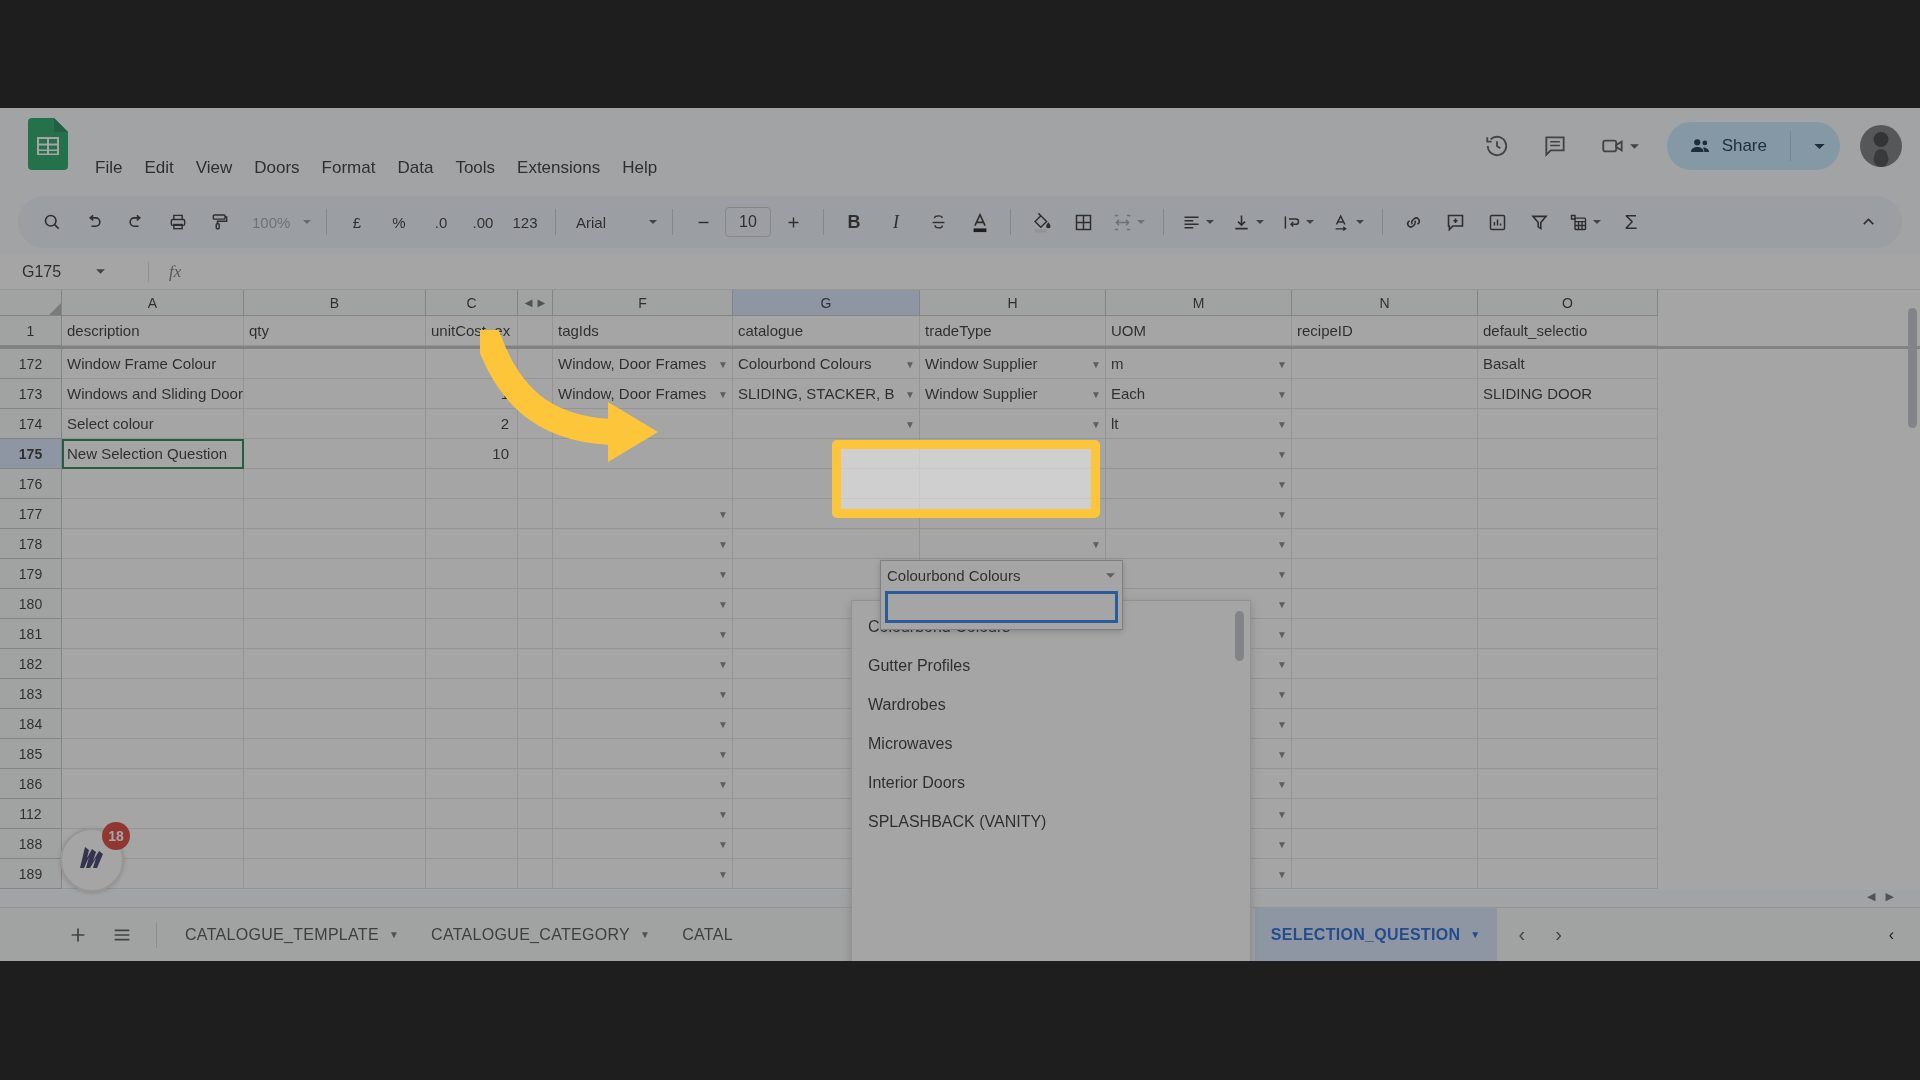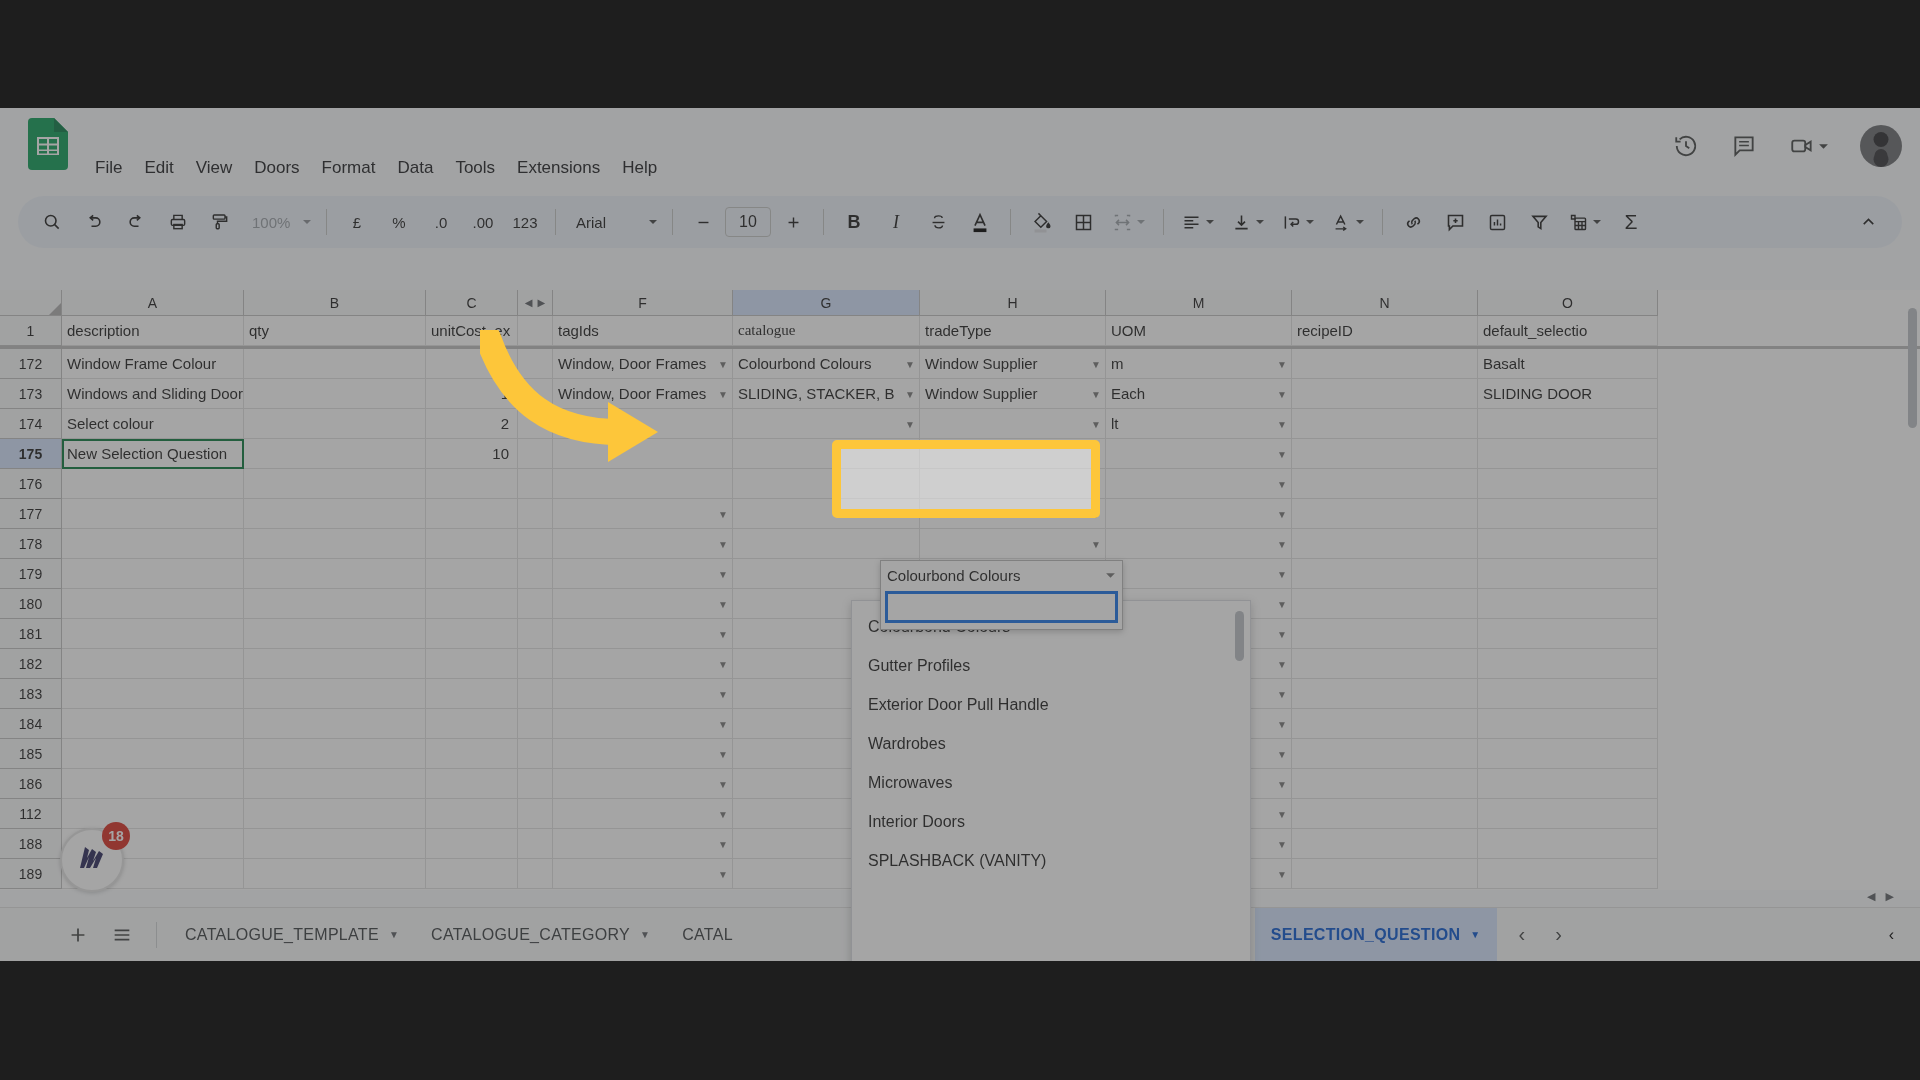--- a/index.html
+++ b/index.html
@@ -311,20 +311,35 @@
         </div>
         <div class="icon-btn meet-btn">
           <svg class="hdr-ic" viewBox="0 0 24 24" fill="none" stroke="currentColor" stroke-width="1.7">
             <rect x="3" y="7" width="12" height="10" rx="2"></rect>
               <path d="M15 11l5-3v8l-5-3z"></path>
           </svg>
           <svg width="11" height="11" viewBox="0 0 10 10">
               <path d="M1 3l4 4 4-4z" fill="#444746"></path>
             </svg>
         </div>
+        <div class="share-btn">
+          <svg width="22" height="22" viewBox="0 0 24 24" fill="#001d35">
+            <circle cx="9" cy="8" r="3.4"></circle>
+              <path d="M2.2 18.5c0-3.3 3-5.3 6.8-5.3s6.8 2 6.8 5.3z"></path>
+            <circle cx="17.3" cy="8.6" r="2.6"></circle>
+              <path d="M15.4 13.6c3.2.2 6.4 1.6 6.4 4.9h-5z"></path>
+          </svg>
+          <span>Share</span>
+          <span class="share-div"></span>
+          <span class="share-caret">
+            <svg width="13" height="13" viewBox="0 0 10 10">
+                <path d="M1 3l4 4 4-4z" fill="#001d35"></path>
+              </svg>
+          </span>
+        </div>
         <div class="avatar"></div>
       </div>
     </div>
 
     <div class="toolbar">
       <div class="tb">
         <svg width="20" height="20" viewBox="0 0 24 24" fill="none" stroke="currentColor" stroke-width="1.9">
             <circle cx="10.5" cy="10.5" r="6.3"></circle>
             <path d="M15.2 15.2L20 20"></path>
           </svg>
@@ -497,20 +512,31 @@
           </svg>
       </div>
       <div class="tb" style="font-size:21px">Σ</div>
       <div class="tb tb-collapse">
         <svg width="19" height="19" viewBox="0 0 24 24" fill="none" stroke="currentColor" stroke-width="2">
             <path d="M6 14l6-6 6 6"></path>
           </svg>
       </div>
     </div>
 
+    <div class="fbar">
+      <div class="namebox">
+        <span>G175</span>
+        <svg width="11" height="11" viewBox="0 0 10 10">
+            <path d="M1 3l4 4 4-4z" fill="#444746"></path>
+          </svg>
+      </div>
+      <div class="fbar-sep"></div>
+      <div class="fx">fx</div>
+      <div style="flex:1"></div>
+    </div>
 
     <div class="grid">
       <div class="colhdr-row" id="colhdr">
           <div class="cnr"></div>
           <div class="colhdr" style="flex: 0 0 182px;">A</div>
           <div class="colhdr" style="flex: 0 0 182px;">B</div>
           <div class="colhdr" style="flex: 0 0 92px;">C</div>
           <div class="colhdr arrow-col" style="flex: 0 0 35px;">
             <span>◀</span>
             <span>▶</span>
@@ -533,21 +559,21 @@
             </div>
             <div class="cell" style="flex: 0 0 92px;">
               <span>unitCost_ex</span>
             </div>
             <div class="cell" style="flex: 0 0 35px;">
               <span></span>
             </div>
             <div class="cell" style="flex: 0 0 180px;">
               <span>tagIds</span>
             </div>
-            <div class="cell" style="flex: 0 0 187px; font-family: Liberation Serif, serif;">
+            <div class="cell" style="flex: 0 0 187px;">
               <span>catalogue</span>
             </div>
             <div class="cell" style="flex: 0 0 186px;">
               <span>tradeType</span>
             </div>
             <div class="cell" style="flex: 0 0 186px;">
               <span>UOM</span>
             </div>
             <div class="cell" style="flex: 0 0 186px;">
               <span>recipeID</span>
@@ -1213,21 +1239,20 @@
     </div>
     <div class="hscroll-hint">
       <span>◀</span>
       <span>▶</span>
     </div>
 
     <div class="dd-list" id="ddlist">
       <div class="dd-scroll"></div>
     <div class="dd-item first">Colourbond Colours</div>
         <div class="dd-item">Gutter Profiles</div>
-        <div class="dd-item">Exterior Door Pull Handle</div>
         <div class="dd-item">Wardrobes</div>
         <div class="dd-item">Microwaves</div>
         <div class="dd-item">Interior Doors</div>
         <div class="dd-item">SPLASHBACK (VANITY)</div>
       </div>
 
     <div class="dd-editor">
       <div class="dd-sel-row">
         <span>Colourbond Colours</span>
         <svg width="11" height="11" viewBox="0 0 10 10">

